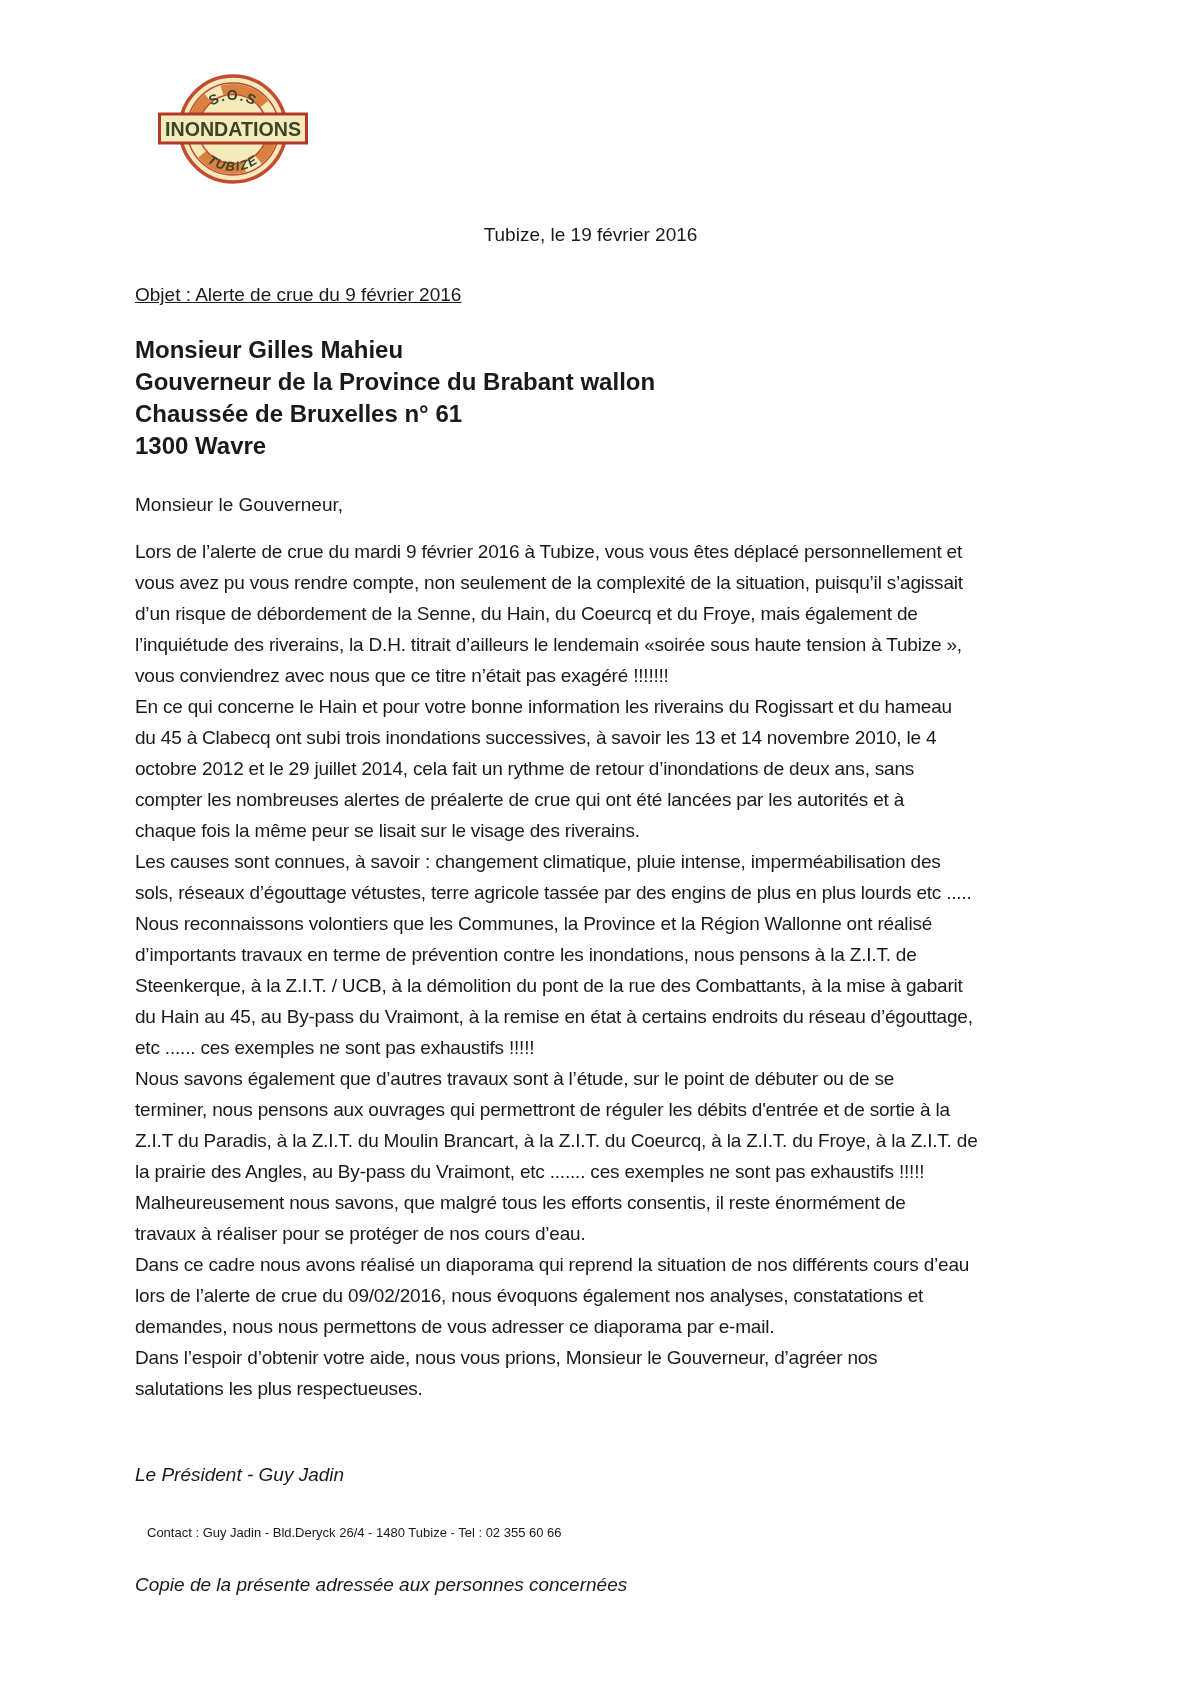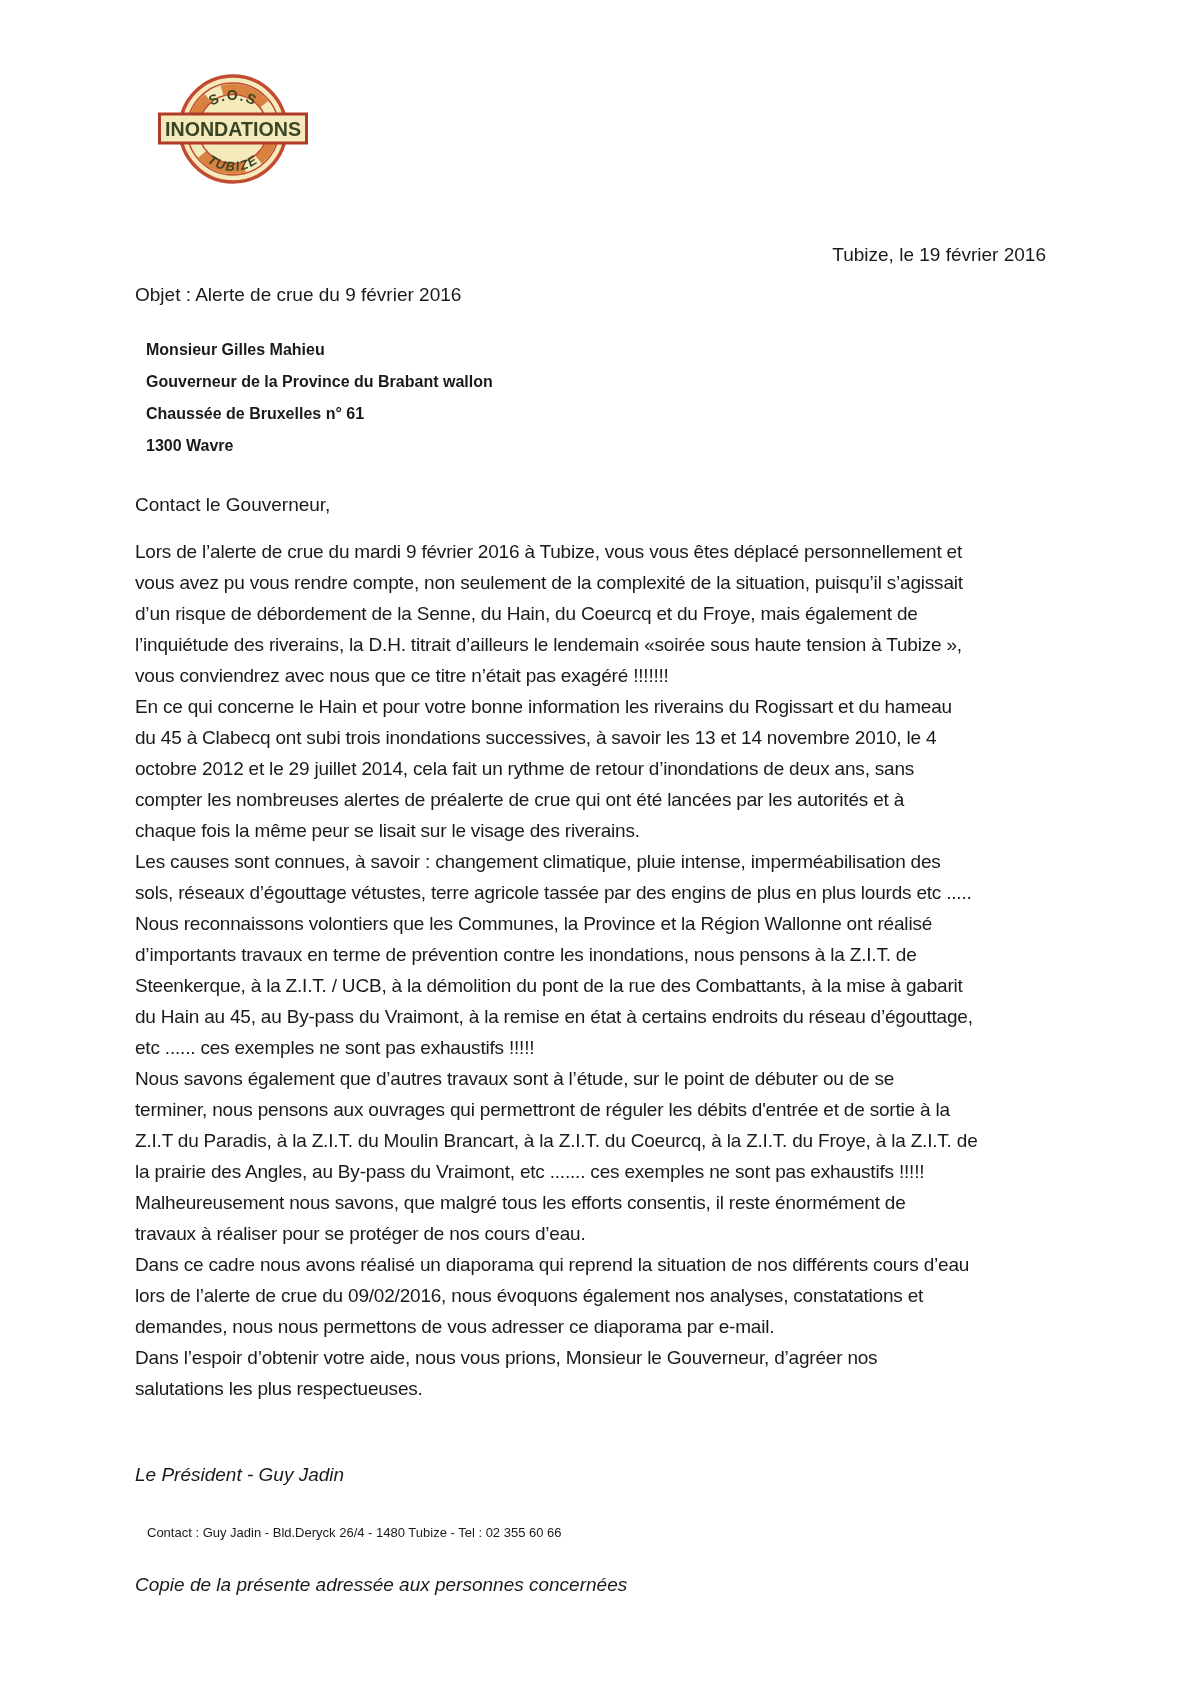--- a/index.html
+++ b/index.html
@@ -22,43 +22,42 @@
     left: 158px;
     top: 68px;
     width: 150px;
     height: 122px;
   }
 
   .date-line {
     left: 135px;
     top: 222px;
     width: 911px;
-    text-align: right;
+    text-align: center;
     font-size: 19px;
     line-height: 26px;
-    margin-top: 20px;
   }
 
   .subject-line {
     left: 135px;
     top: 282px;
     width: 911px;
     font-size: 19px;
     line-height: 26px;
+    text-decoration: underline;
   }
 
   .recipient-block {
     left: 135px;
     top: 334px;
     width: 911px;
-    font-size: 16px;
+    font-size: 24px;
     font-weight: 700;
     line-height: 32px;
     white-space: pre-line;
-    margin-left: 11px;
   }
 
   .salutation-line {
     left: 135px;
     top: 492px;
     width: 911px;
     font-size: 19px;
     line-height: 26px;
   }
 
@@ -140,21 +139,21 @@
 
   <div class="abs date-line">Tubize, le 19 février 2016</div>
 
   <div class="abs subject-line">Objet : Alerte de crue du 9 février 2016</div>
 
   <div class="abs recipient-block">Monsieur Gilles Mahieu
 Gouverneur de la Province du Brabant wallon
 Chaussée de Bruxelles n° 61
 1300 Wavre</div>
 
-  <div class="abs salutation-line">Contact le Gouverneur,</div>
+  <div class="abs salutation-line">Monsieur le Gouverneur,</div>
 
   <div class="abs body-block">Lors de l’alerte de crue du mardi 9 février 2016 à Tubize, vous vous êtes déplacé personnellement et
 vous avez pu vous rendre compte, non seulement de la complexité de la situation, puisqu’il s’agissait
 d’un risque de débordement de la Senne, du Hain, du Coeurcq et du Froye, mais également de
 l’inquiétude des riverains, la D.H. titrait d’ailleurs le lendemain «soirée sous haute tension à Tubize »,
 vous conviendrez avec nous que ce titre n’était pas exagéré !!!!!!!
 En ce qui concerne le Hain et pour votre bonne information les riverains du Rogissart et du hameau
 du 45 à Clabecq ont subi trois inondations successives, à savoir les 13 et 14 novembre 2010, le 4
 octobre 2012 et le 29 juillet 2014, cela fait un rythme de retour d’inondations de deux ans, sans
 compter les nombreuses alertes de préalerte de crue qui ont été lancées par les autorités et à

